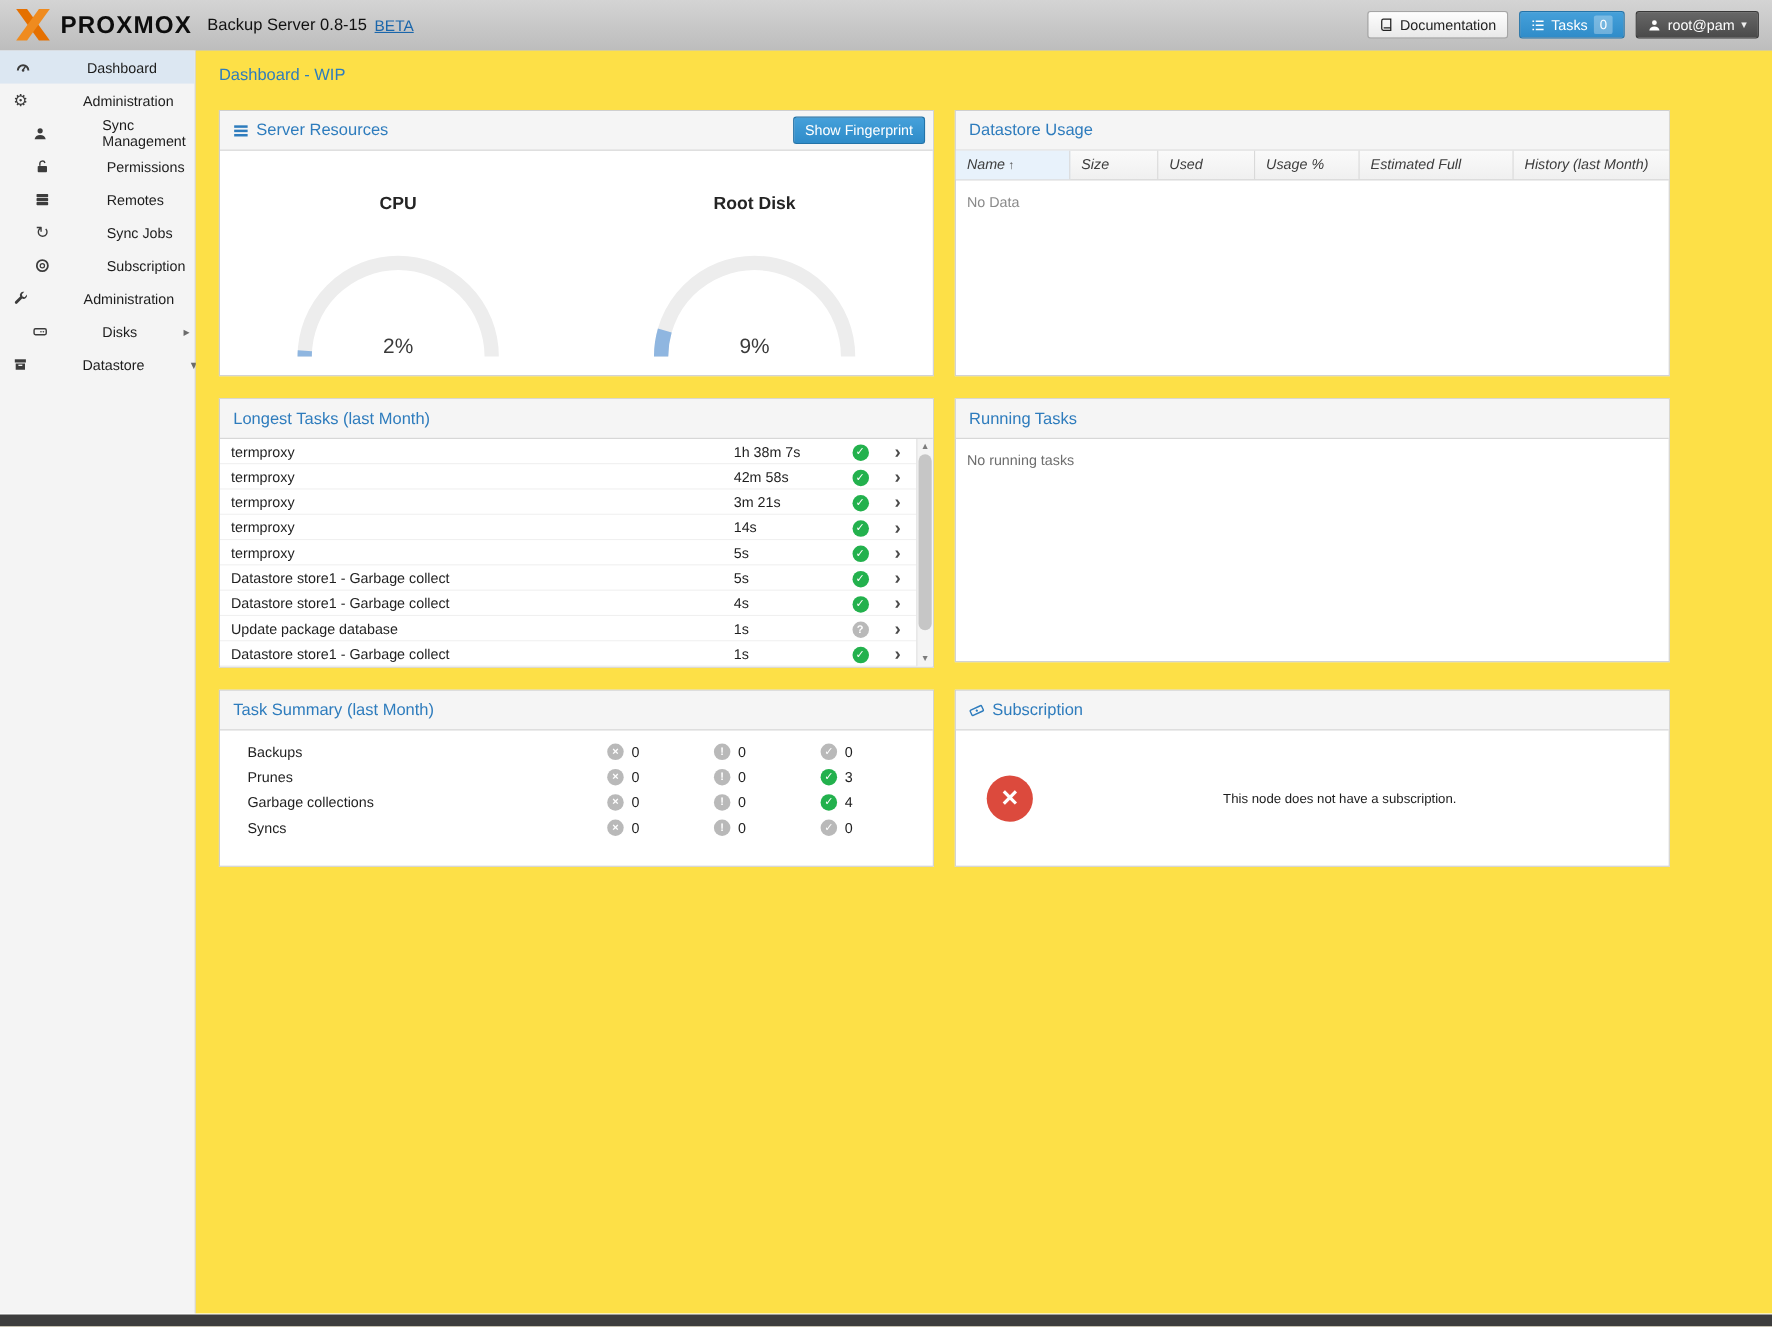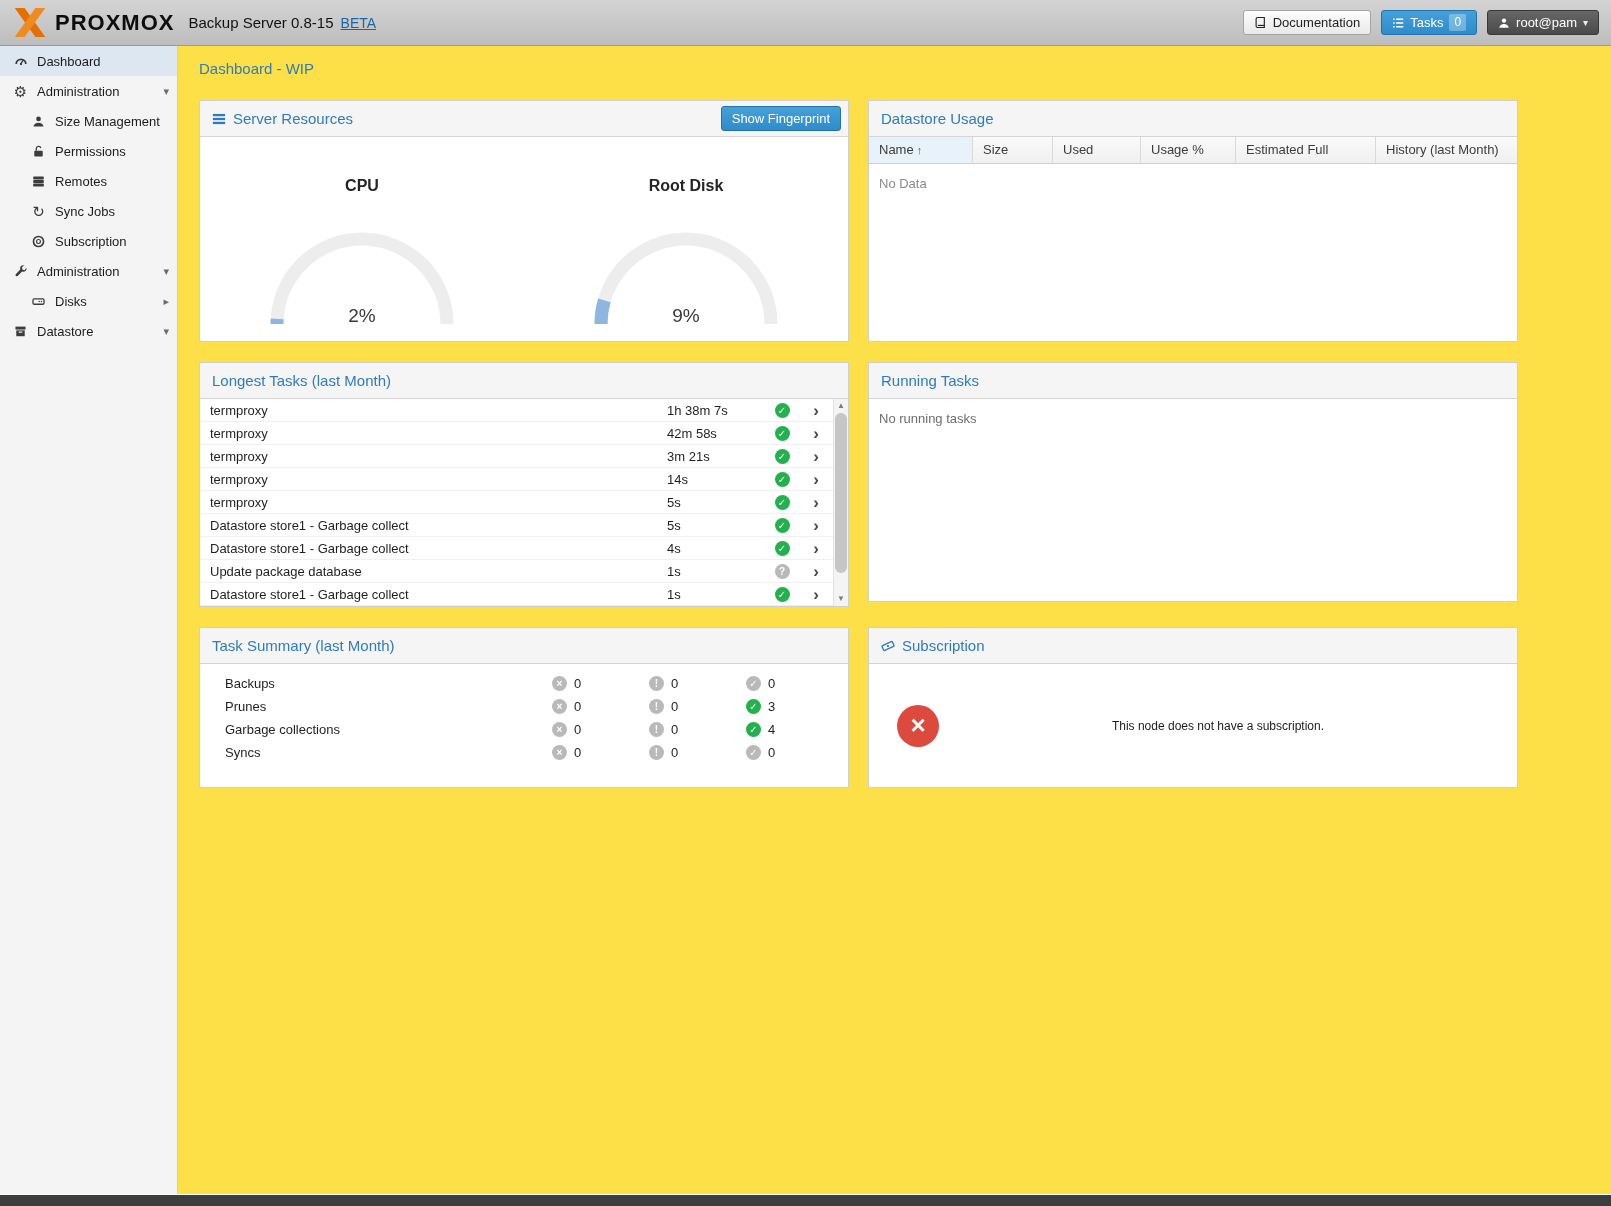--- a/index.html
+++ b/index.html
@@ -18,21 +18,21 @@
   .btn-light { background: linear-gradient(#fdfdfd, #e9e9e9); border: 1px solid #a5a5a5; color: #222; }
   .btn-blue { background: linear-gradient(#45a0da, #2f8cc9); border: 1px solid #2373a8; color: #fff; }
   .badge { background: rgba(255,255,255,.3); border-radius: 2px; padding: 0 5px; font-size: 12px; line-height: 17px; }
   .btn-dark { background: linear-gradient(#676767, #4a4a4a); border: 1px solid #383838; color: #fff; }
   .caret { font-size: 10px; color: #555; }
   .btn-dark .caret { color: #eee; }
 
   
   .app-body { display: flex; height: 1148px; }
   .sidebar { width: 178px; background: #f4f4f4; border-right: 1px solid #cfcfcf; flex: none; }
-  .nav-item { height: 30px; display: flex; align-items: center; padding: 0 8px 0 12px; cursor: pointer; color: #1c1c1c; }
+  .nav-item { height: 30px; display: flex; align-items: center; padding: 0 8px 0 12px; cursor: pointer; color: #1c1c1c; gap: 42px; }
   .nav-item.child { padding-left: 30px; }
   .nav-item.selected { background: #dce7f2; }
   .nav-icon { width: 17px; margin-right: 8px; display: inline-flex; justify-content: center; color: #3c3c3c; }
   .glyph { font-size: 15px; line-height: 1; }
   .nav-caret { margin-left: auto; color: #6b6b6b; font-size: 11px; }
   .main { flex: 1; background: #fde047; overflow: hidden; }
   .page-title { padding: 14px 0 0 21px; height: 54px; font-size: 15px; color: #2e7cbd; }
   .columns { display: flex; padding-left: 21px; }
   .col-left { width: 650px; margin-right: 19px; flex: none; }
   .col-right { width: 650px; flex: none; }
@@ -71,21 +71,21 @@
   .scroll-thumb { position: absolute; top: 14px; left: 1px; width: 12px; height: 160px; background: #c6c6c6; border-radius: 6px; cursor: pointer; }
 
   
   .summary-body { padding-top: 8px; height: 123px; }
   .summary-row { height: 23px; display: flex; align-items: center; padding-left: 25px; }
   .summary-label { width: 327px; flex: none; }
   .summary-cell { width: 97px; flex: none; display: flex; align-items: center; gap: 7px; }
 
   
   .du-body { height: 204px; }
-  .grid-header { display: flex; height: 27px; border-bottom: 1px solid #cfcfcf; background: linear-gradient(#fafafa, #f0f0f0); }
+  .grid-header { display: flex; height: 27px; border-bottom: 1px solid #cfcfcf; background: linear-gradient(#fafafa, #f0f0f0); font-style: italic; }
   .grid-cell { padding: 0 10px; line-height: 26px; border-right: 1px solid #d9d9d9; color: #3c3c3c; cursor: pointer; white-space: nowrap; overflow: hidden; flex: none; }
   .grid-cell.last { flex: 1; border-right: none; }
   .grid-cell.sorted { background: #e8f2fb; }
   .sort-arrow { font-size: 11px; color: #555; margin-left: 3px; }
   .no-data { padding: 12px 10px; color: #8a8a8a; }
 
   
   .rt-body { height: 202px; }
   .panel-running { margin-bottom: 25px; }
   .empty-text { padding: 12px 10px; color: #6e6e6e; }
@@ -157,21 +157,21 @@
         <span class="nav-label">Administration</span>
         <span class="nav-caret">▾</span>
       </div>
       <div class="nav-item child">
         <span class="nav-icon">
           <svg viewBox="0 0 16 16" width="13" height="13">
               <circle cx="8" cy="4.8" r="2.9" fill="currentColor"></circle>
               <path d="M1.8 14.2c.4-3.2 3-4.8 6.2-4.8s5.8 1.6 6.2 4.8z" fill="currentColor"></path>
             </svg>
         </span>
-        <span class="nav-label">Size Management</span>
+        <span class="nav-label">Sync Management</span>
       </div>
       <div class="nav-item child">
         <span class="nav-icon">
           <svg viewBox="0 0 16 16" width="13" height="13">
               <rect x="2.8" y="7.2" width="10.4" height="7" rx="1" fill="currentColor"></rect>
               <path d="M5.2 7V4.6a2.9 2.9 0 0 1 5.7-.7" fill="none" stroke="currentColor" stroke-width="1.6"></path>
             </svg>
         </span>
         <span class="nav-label">Permissions</span>
       </div>

